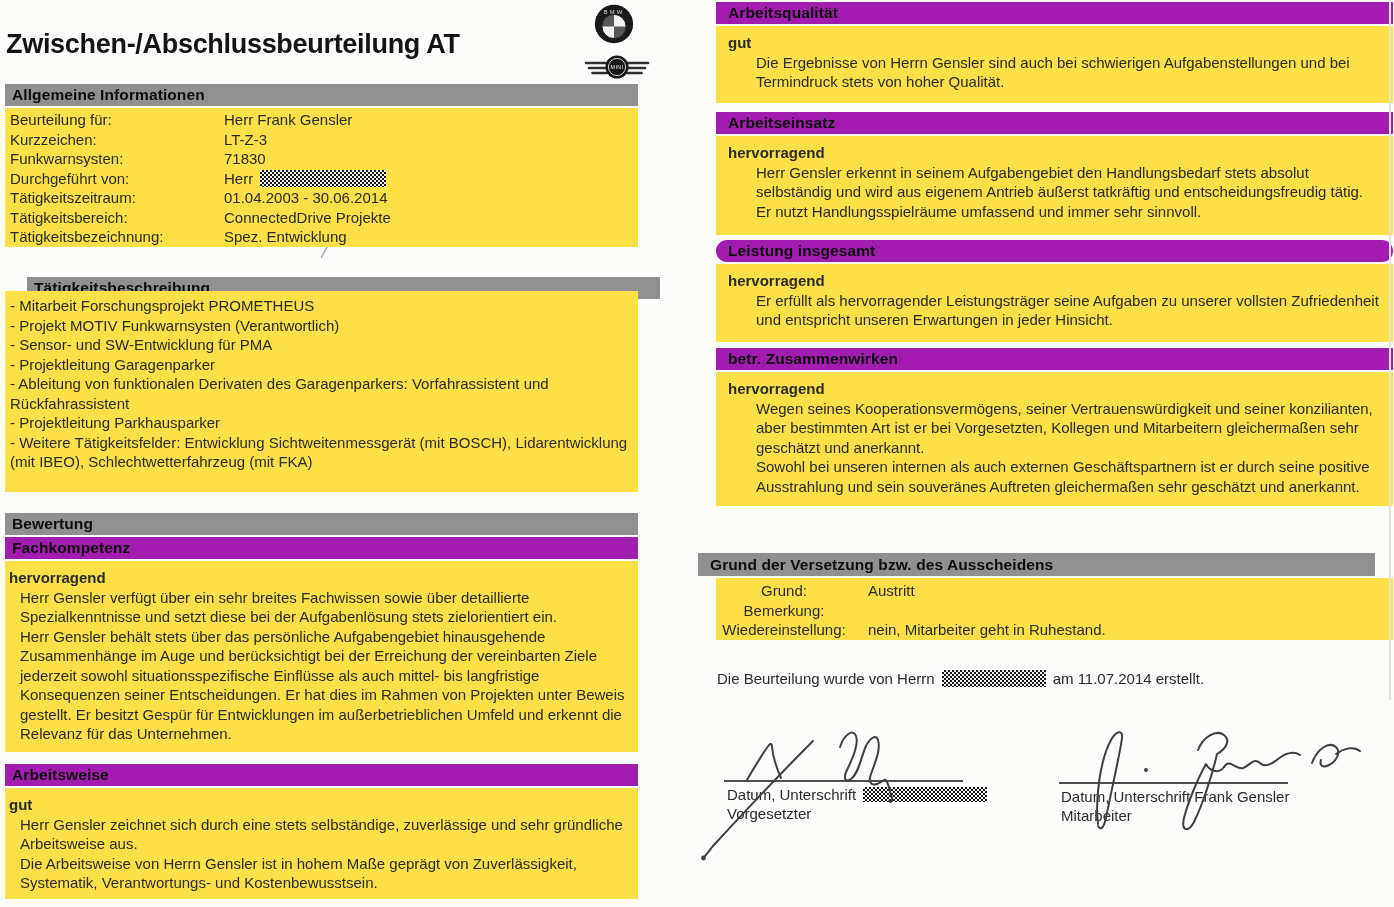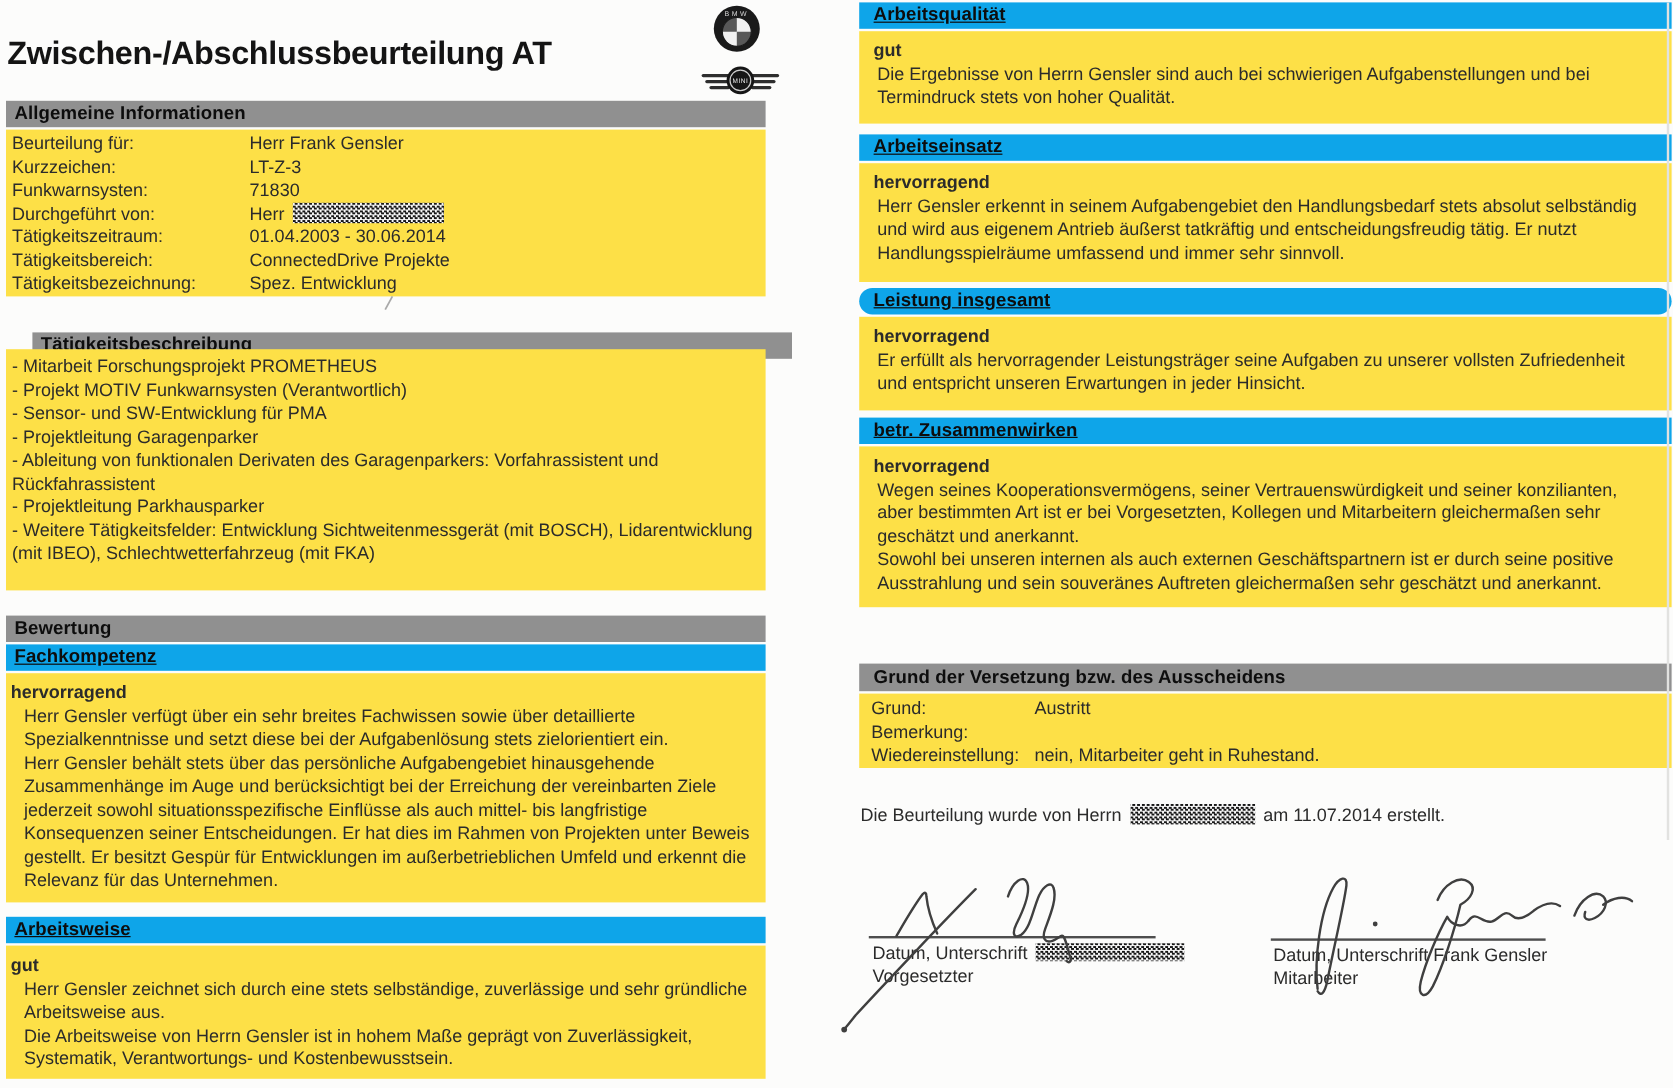--- a/index.html
+++ b/index.html
@@ -14,39 +14,39 @@
   }
   .abs{position:absolute;}
   
   .bar{
     height:22px;line-height:22px;
     font-size:15.5px;font-weight:700;color:#0d0d0d;
     padding-left:7px;box-sizing:border-box;
     letter-spacing:.1px;
   }
   .bar-dark{background:#909090;}
-  .bar-light{background:#0ea5e9;text-decoration:underline;}
+  .bar-light{background:#a21caf;}
   .rbar{padding-left:12px;}
   
   .box{
     background:#fde047;
     font-size:15px;line-height:19.5px;
     box-sizing:border-box;
   }
   .lbox{width:633px;}
   .rbox{width:677px;}
   .rating{font-weight:700;padding:7px 0 0 4px;}
   .rbox .rating{padding-left:12px;}
   .para{padding-left:15px;padding-right:10px;}
-  .rbox .para{padding-left:15px;padding-right:12px;}
+  .rbox .para{padding-left:40px;padding-right:12px;}
   
   .irow{display:flex;}
   .irow .lbl{width:198px;padding-left:5px;flex:none;}
-  .irow .val{flex:1;}
-  .dep .lbl{width:136px;padding-left:10px;flex:none;}
+  .irow .val{flex:1;margin-left:16px;}
+  .dep .lbl{width:136px;padding-left:0;flex:none;text-align:center;}
   
   .doc-title{
     font-size:27px;font-weight:700;color:#141414;
     letter-spacing:-.3px;white-space:nowrap;
   }
   
   .redacted{
     display:inline-block;
     background:repeating-conic-gradient(#161616 0% 25%, #f7f7f7 0% 50%);
     background-size:4px 4px;
@@ -166,21 +166,21 @@
     <div class="para">Er erfüllt als hervorragender Leistungsträger seine Aufgaben zu unserer vollsten Zufriedenheit und entspricht unseren Erwartungen in jeder Hinsicht.</div>
   </div>
 
   <div class="bar bar-light rbar abs rbox" style="left:716px;top:348px;">betr. Zusammenwirken</div>
   <div class="box rbox abs" style="left:716px;top:372px;min-height:134px;padding-bottom:6px;">
     <div class="rating">hervorragend</div>
     <div class="para">Wegen seines Kooperationsvermögens, seiner Vertrauenswürdigkeit und seiner konzilianten, aber bestimmten Art ist er bei Vorgesetzten, Kollegen und Mitarbeitern gleichermaßen sehr geschätzt und anerkannt.</div>
     <div class="para">Sowohl bei unseren internen als auch externen Geschäftspartnern ist er durch seine positive Ausstrahlung und sein souveränes Auftreten gleichermaßen sehr geschätzt und anerkannt.</div>
   </div>
 
-  <div class="bar bar-dark rbar abs rbox" style="left:716px;top:553px;height:23px;line-height:23px;">Grund der Versetzung bzw. des Ausscheidens</div>
+  <div class="bar bar-dark rbar abs rbox" style="left:698px;top:553px;height:23px;line-height:23px;">Grund der Versetzung bzw. des Ausscheidens</div>
   <div class="box rbox abs dep" style="left:716px;top:578px;min-height:61px;padding-top:3px;">
     <div class="irow">
       <span class="lbl">Grund:</span>
       <span class="val">Austritt</span>
     </div>
     <div class="irow">
       <span class="lbl">Bemerkung:</span>
       <span class="val"></span>
     </div>
     <div class="irow">

